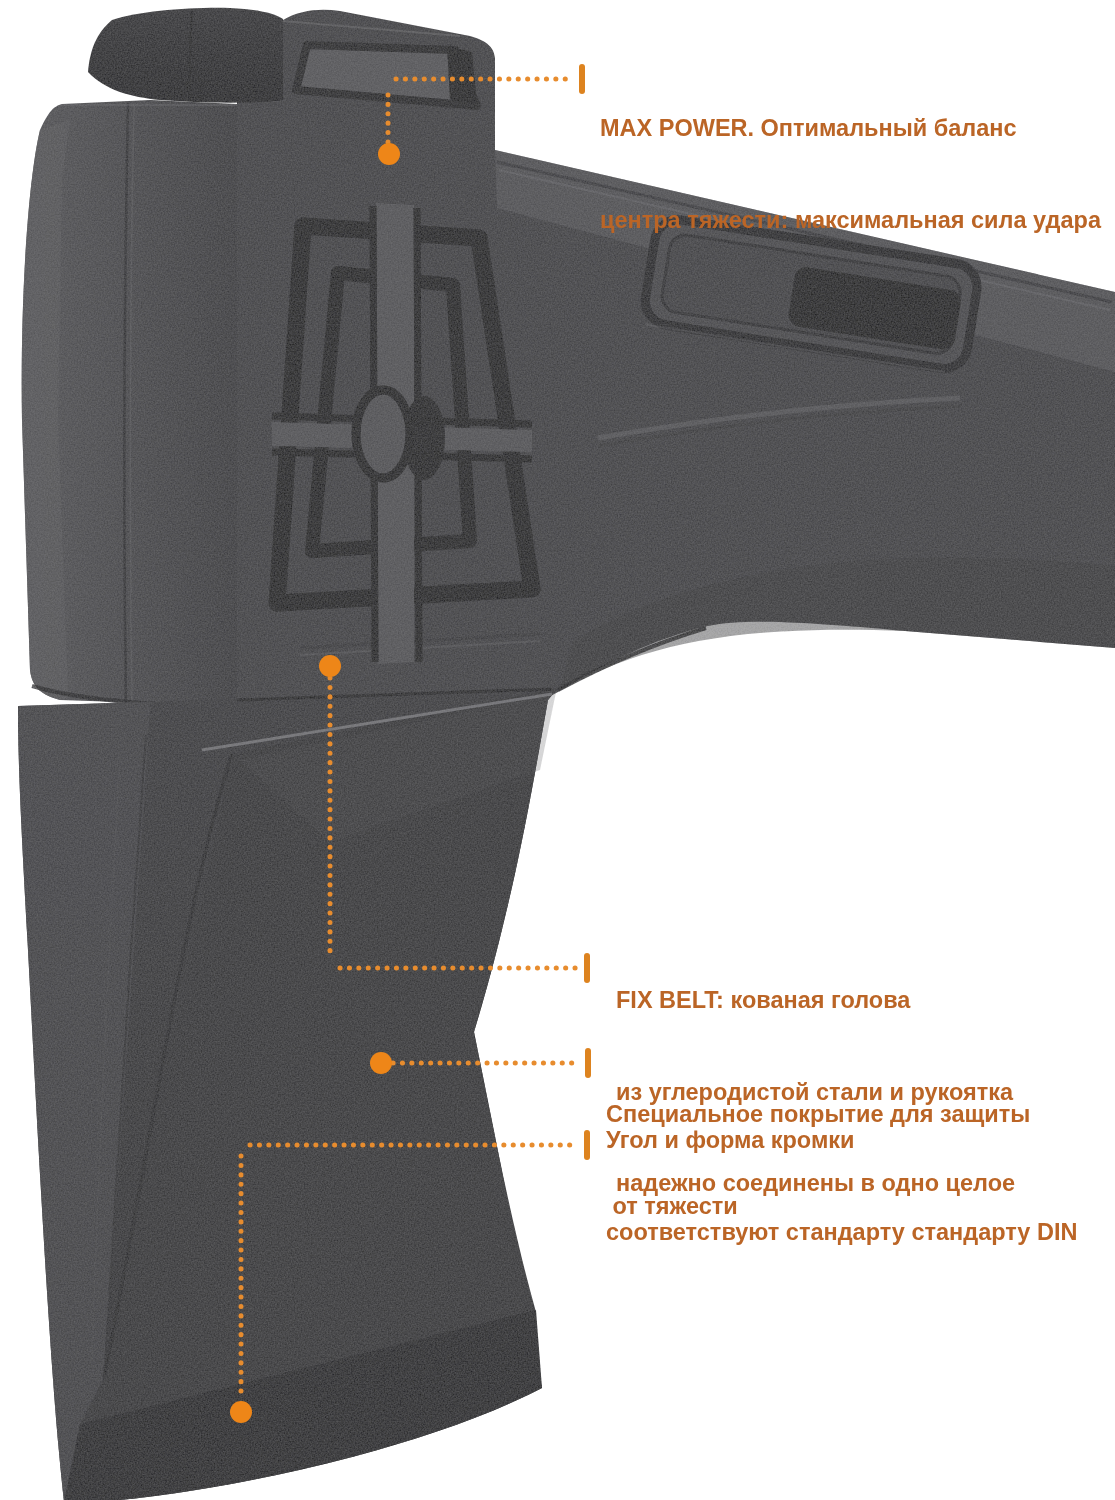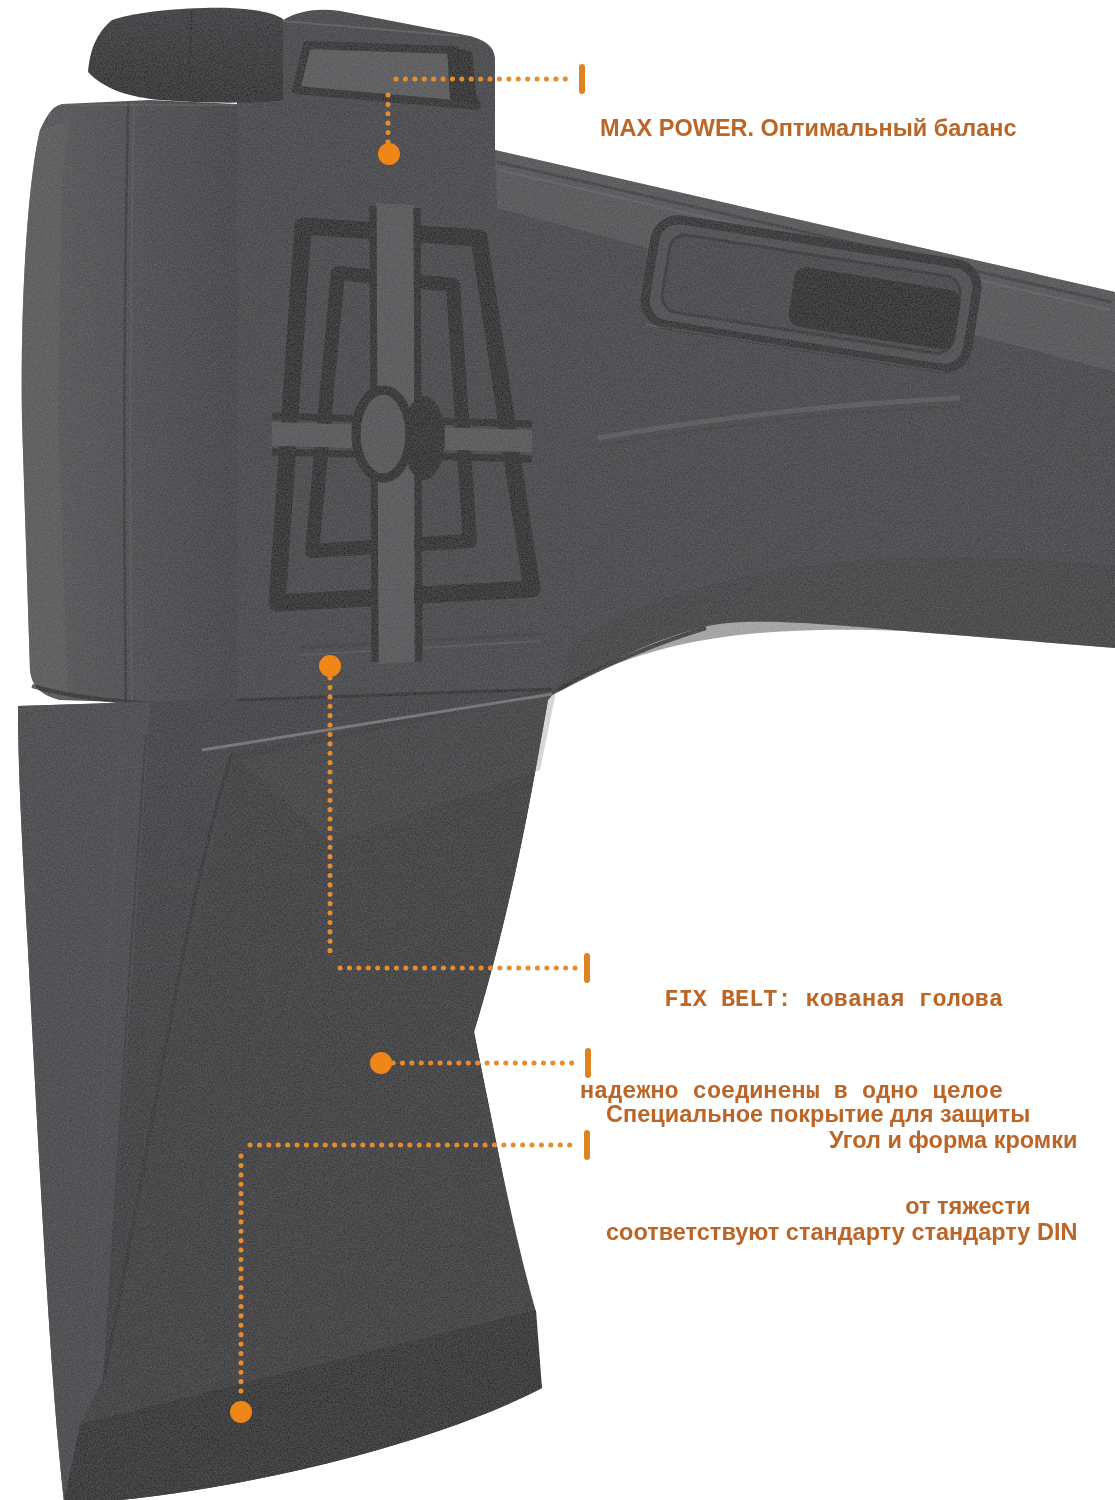--- a/index.html
+++ b/index.html
@@ -2,21 +2,21 @@
 <html style="--page-bg: #ffffff; --accent-dot: #ee8618; --accent-line: #e78c2e; --accent-bar: #dd831f; --accent-text: #bb6526;"><head>
 <meta charset="utf-8">
 <style>
   html,body{margin:0;padding:0;}
   body{
     width:1115px;height:1500px;
     background:var(--page-bg,#ffffff);
     font-family:"Liberation Sans","DejaVu Sans",sans-serif;
     overflow:hidden;
   }
-  #stage{position:relative;width:1115px;height:1116px;text-align:right;}
+  #stage{position:relative;width:1115px;height:1116px;}
   #axe-svg{position:absolute;left:0;top:0;}
   .ann{
     position:absolute;
     color:var(--accent-text,#bb6526);
     font-size:23.5px;
     line-height:30.5px;
     font-weight:600;
     white-space:pre-wrap;
   }
   .leader-dotted{
@@ -186,24 +186,26 @@
     <g>
       <line class="leader-dotted" x1="250" y1="1145" x2="578" y2="1145"></line>
       <line class="leader-dotted" x1="241" y1="1156" x2="241" y2="1399"></line>
       <circle class="leader-dot" cx="241" cy="1412" r="11"></circle>
       <rect class="leader-bar" x="584" y="1130" width="6" height="30" rx="3"></rect>
     </g>
   </svg>
 
   <div class="ann" style="left:600px;top:52px;">
     <div>MAX POWER. Оптимальный баланс</div>
-  </div>
-
-  <div class="ann" style="left:580px;top:924px;font-family:Liberation Mono, monospace;">
+    <div>центра тяжести: максимальная сила удара</div>
+  </div>
+
+  <div class="ann" style="left:616px;top:924px;">
     <div>FIX BELT: кованая голова</div>
+    <div>из углеродистой стали и рукоятка</div>
     <div>надежно соединены в одно целое</div>
   </div>
 
   <div class="ann" style="left:606px;top:1038px;">
     <div>Специальное покрытие для защиты</div>
     <div> от тяжести</div>
   </div>
 
   <div class="ann" style="left:606px;top:1064px;">
     <div>Угол и форма кромки</div>

